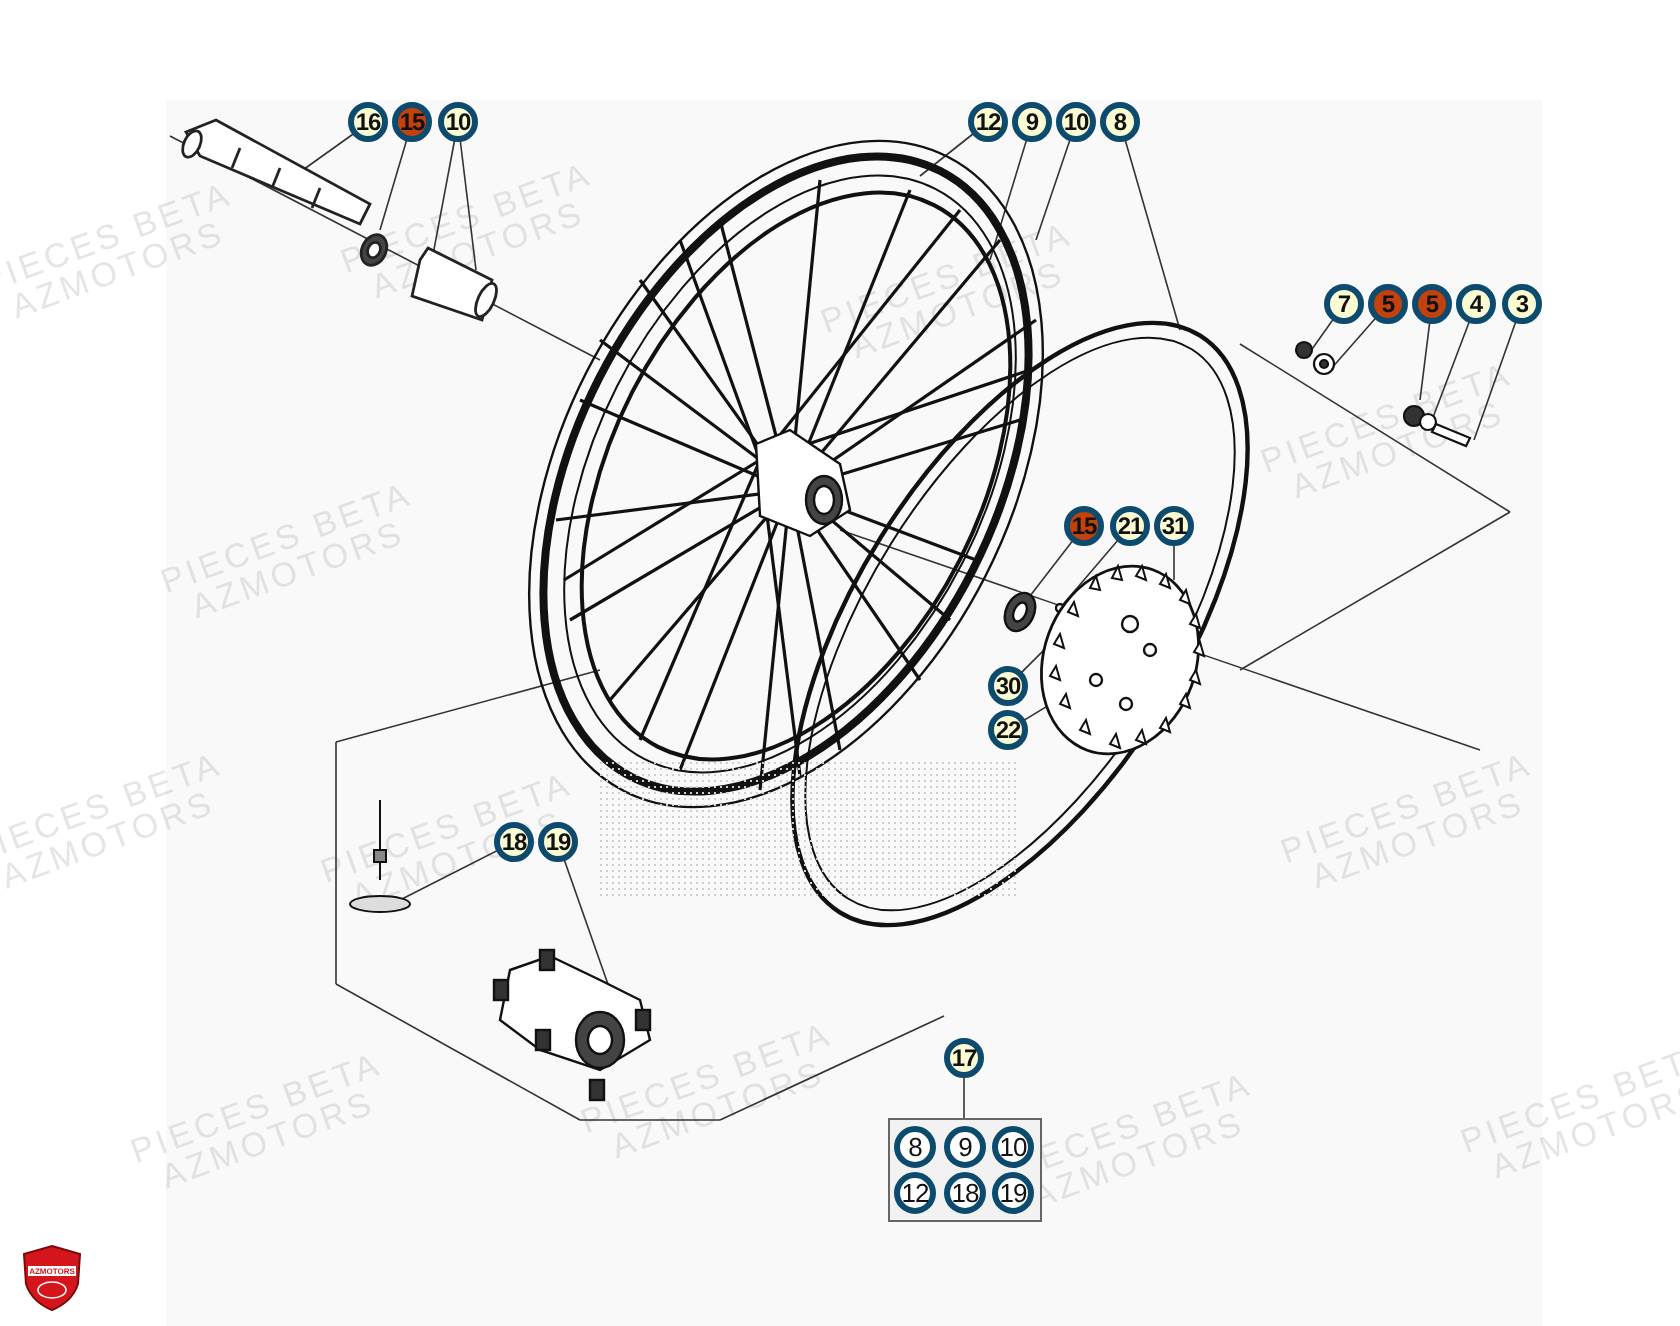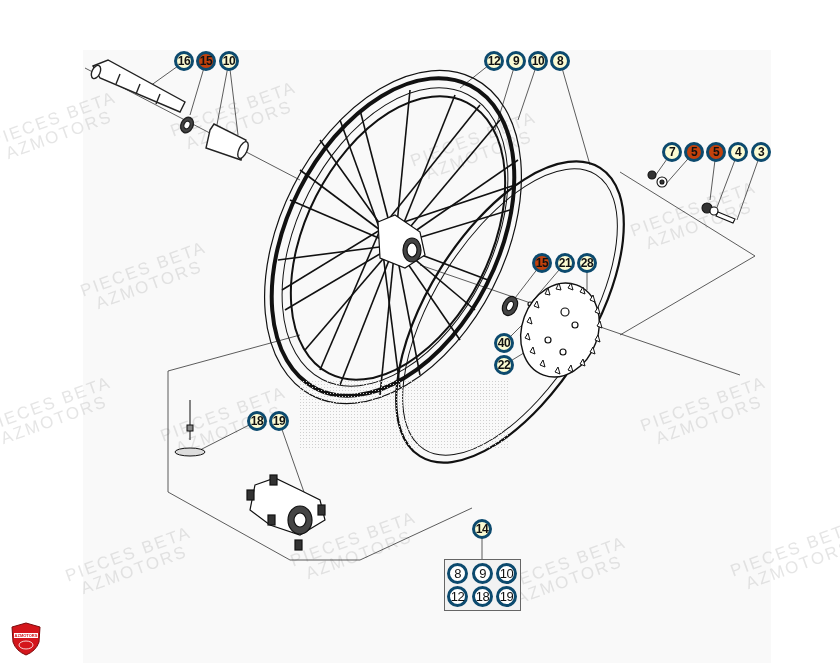--- a/index.html
+++ b/index.html
@@ -202,29 +202,29 @@
 <div class="callout y" style="left:550px;top:51px;">8</div>
 
 <div class="callout y" style="left:662px;top:142px;">7</div>
 <div class="callout b" style="left:684px;top:142px;">5</div>
 <div class="callout b" style="left:706px;top:142px;">5</div>
 <div class="callout y" style="left:728px;top:142px;">4</div>
 <div class="callout y" style="left:751px;top:142px;">3</div>
 
 <div class="callout b" style="left:532px;top:253px;">15</div>
 <div class="callout y" style="left:555px;top:253px;">21</div>
-<div class="callout y" style="left:577px;top:253px;">28</div>
-
-<div class="callout y" style="left:494px;top:333px;">40</div>
+<div class="callout y" style="left:577px;top:253px;">31</div>
+
+<div class="callout y" style="left:494px;top:333px;">30</div>
 <div class="callout y" style="left:494px;top:355px;text-align:right;">22</div>
 
 <div class="callout y" style="left:247px;top:411px;">18</div>
 <div class="callout y" style="left:269px;top:411px;">19</div>
 
-<div class="callout y" style="left:472px;top:519px;">14</div>
+<div class="callout y" style="left:472px;top:519px;">17</div>
 
 <div class="kitbox"></div>
 <div class="callout w" style="left:447px;top:563px;">8</div>
 <div class="callout w" style="left:472px;top:563px;">9</div>
 <div class="callout w" style="left:496px;top:563px;">10</div>
 <div class="callout w" style="left:447px;top:586px;">12</div>
 <div class="callout w" style="left:472px;top:586px;">18</div>
 <div class="callout w" style="left:496px;top:586px;">19</div>
 
 <svg class="logo" viewBox="0 0 32 34">

